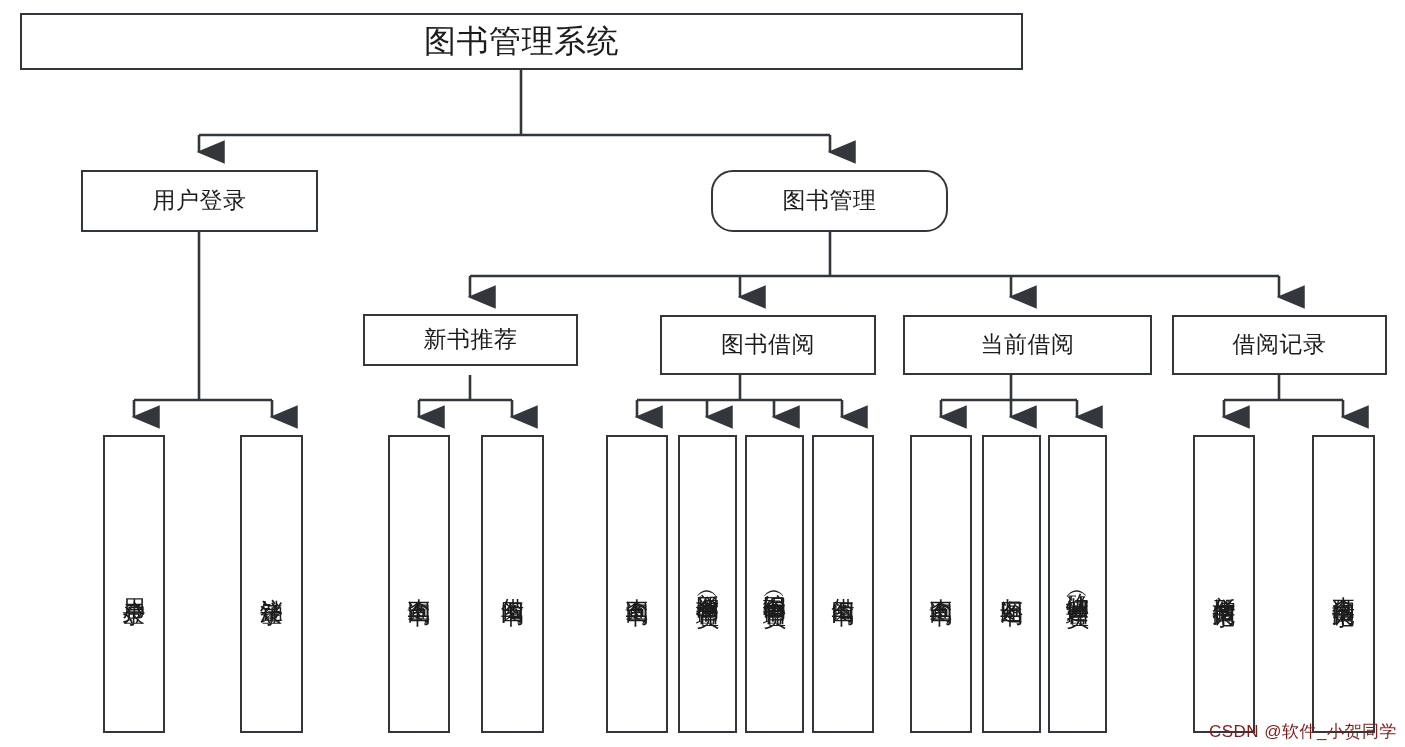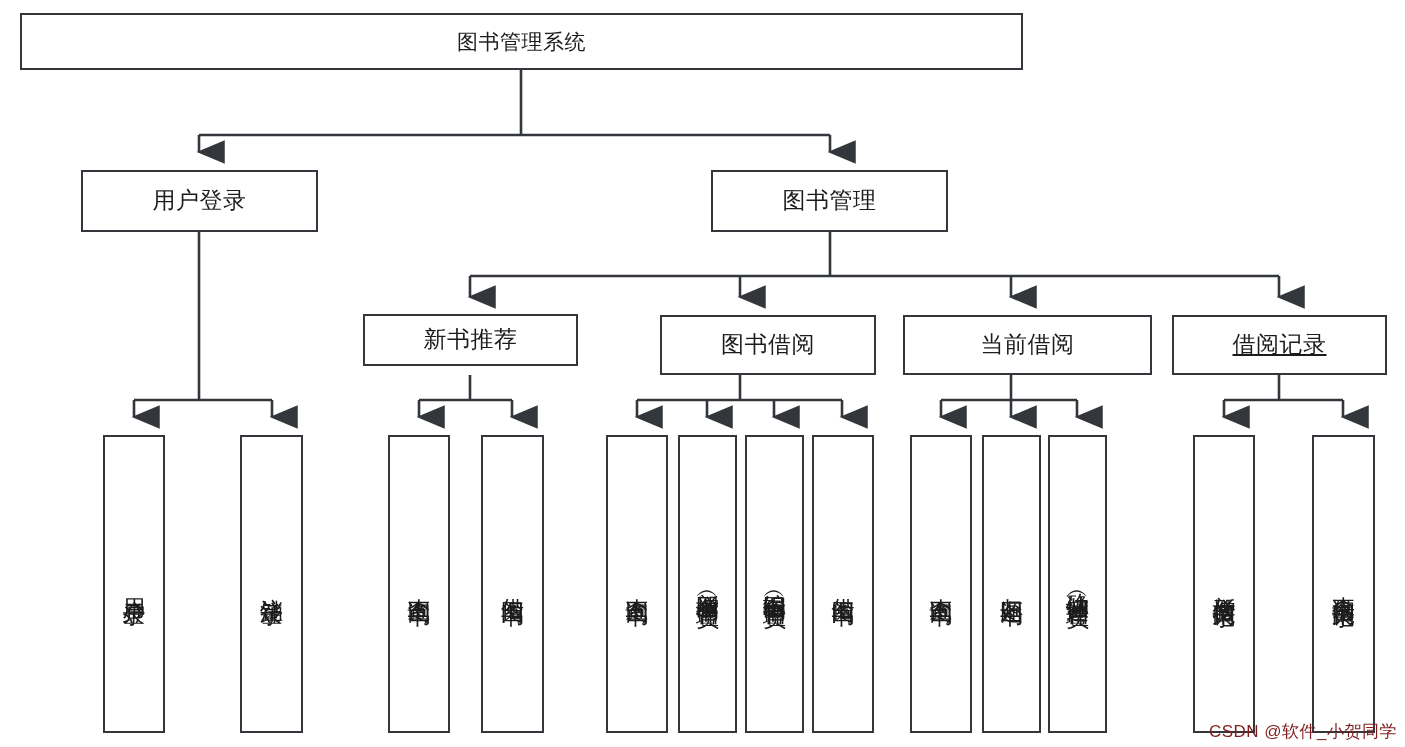--- a/index.html
+++ b/index.html
@@ -41,21 +41,21 @@
     text-align: center;
     line-height: 1.12;
     white-space: nowrap;
   }
   
   .node.h .node-label {
     font-size: 23px;
     letter-spacing: 0.5px;
   }
   .node.root .node-label {
-    font-size: 21px;
+    font-size: 32px;
   }
   
   .node.v {
     align-items: center;
     justify-content: center;
     padding: 4px 0;
   }
   .node.v .node-label {
     writing-mode: vertical-rl;
     text-orientation: upright;
@@ -130,34 +130,34 @@
     </g>
   </svg>
 
   <div class="node h root" style="left:20px; top:13px; width:1003px; height:57px;">
     <span class="node-label">图书管理系统</span>
   </div>
 
   <div class="node h" style="left:81px; top:170px; width:237px; height:62px;">
     <span class="node-label">用户登录</span>
   </div>
-  <div class="node h" style="left:711px; top:170px; width:237px; height:62px;">
+  <div class="node h" style="left:711px; top:170px; width:237px; height:62px;border-radius:22px;">
     <span class="node-label">图书管理</span>
   </div>
 
   <div class="node h" style="left:363px; top:314px; width:215px; height:52px;">
     <span class="node-label">新书推荐</span>
   </div>
   <div class="node h" style="left:632px; top:315px; width:216px; height:60px;margin-left:28px;">
     <span class="node-label">图书借阅</span>
   </div>
   <div class="node h" style="left:903px; top:315px; width:249px; height:60px;">
     <span class="node-label">当前借阅</span>
   </div>
-  <div class="node h" style="left:1172px; top:315px; width:215px; height:60px;text-decoration:underline;">
+  <div class="node h" style="left:1172px; top:315px; width:215px; height:60px;">
     <span class="node-label">借阅记录</span>
   </div>
 
   <div class="node v" style="left:103px; top:435px; width:62px; height:298px;">
     <span class="node-label">用户登录</span>
   </div>
   <div class="node v" style="left:240px; top:435px; width:63px; height:298px;">
     <span class="node-label">注销登录</span>
   </div>
 

